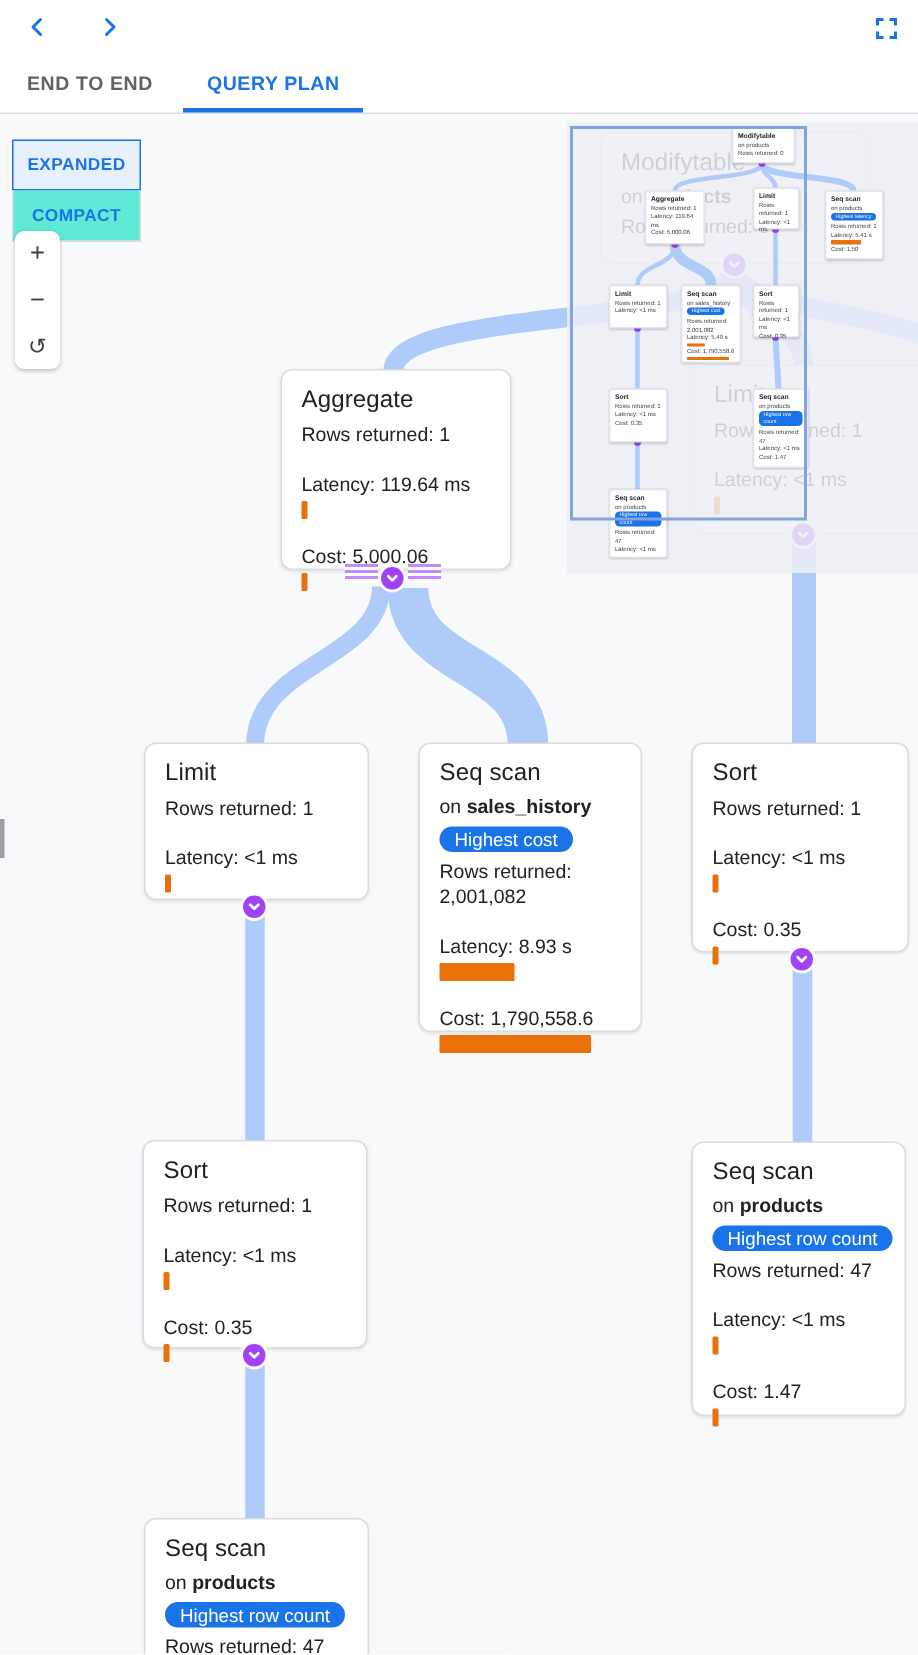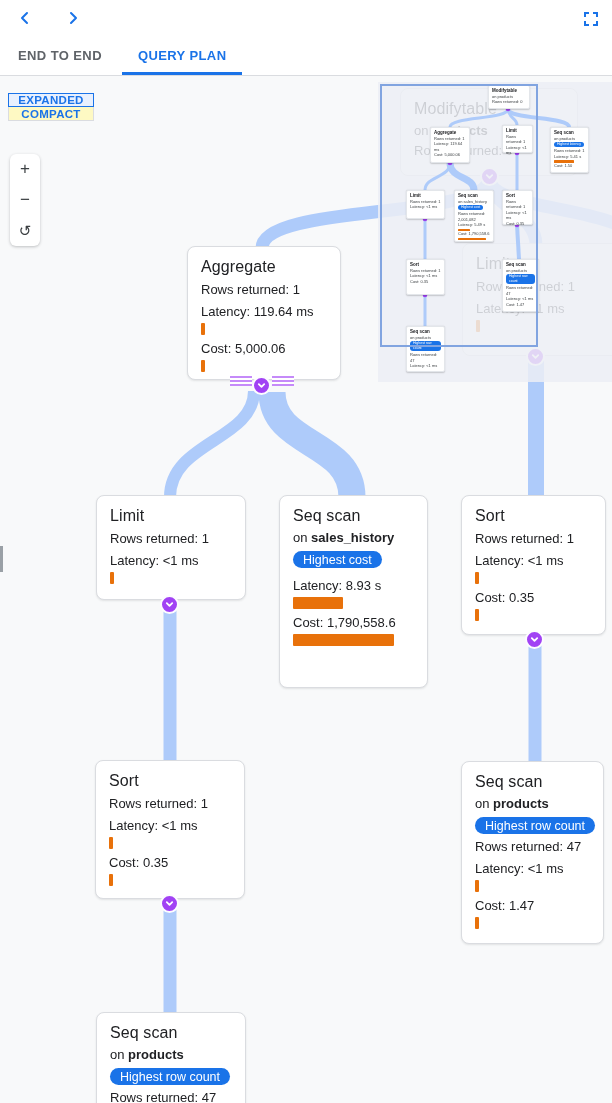--- a/index.html
+++ b/index.html
@@ -26,33 +26,33 @@
   .links{position:absolute;left:0;top:0;width:612px;height:1103px;z-index:1;pointer-events:none;}
   .links path{fill:none;stroke:#aecbfa;}
 
   
   .node{position:absolute;background:#fff;border:1px solid #dadce0;border-radius:8px;padding:11px 13px;box-sizing:border-box;font-size:13px;color:#202124;box-shadow:0 1px 2px rgba(60,64,67,.12);z-index:2;}
   .node.behind{z-index:1;box-shadow:none;}
   .node-title{font-size:16px;font-weight:500;margin-bottom:5px;letter-spacing:.1px;}
   .node-sub{margin-bottom:4px;}
   .node-sub b{font-weight:700;}
   .line{line-height:17px;}
-  .g{margin-top:5px;}
+  .g{margin-top:16px;}
   .bar{height:12px;background:#e8710a;margin-top:3px;border-radius:1px;}
   .badge{display:inline-block;background:#1a73e8;color:#fff;border-radius:10px;padding:1.5px 10px;font-size:12.5px;margin:2px 0 4px 0;white-space:nowrap;}
 
   .chev{position:absolute;width:15px;height:15px;border-radius:50%;background:#a142f4;border:2px solid #fdfcff;display:flex;align-items:center;justify-content:center;z-index:2;cursor:pointer;}
   .chev.behind{z-index:1;}
   .stripes{position:absolute;width:22px;height:10px;background:repeating-linear-gradient(to bottom,#c58af9 0 2px,#ffffff 2px 4px);z-index:2;}
 
   
   .toggle{position:absolute;left:8px;top:93px;width:86px;z-index:40;}
-  .toggle .opt{box-sizing:border-box;height:14px;display:flex;align-items:center;justify-content:center;font-size:11.5px;font-weight:700;letter-spacing:.3px;color:#1a73e8;cursor:pointer;}
+  .toggle .opt{box-sizing:border-box;height:34px;display:flex;align-items:center;justify-content:center;font-size:11.5px;font-weight:700;letter-spacing:.3px;color:#1a73e8;cursor:pointer;}
   .opt.sel{background:#e8f0fe;border:1px solid #1a73e8;}
-  .opt.unsel{background:#fef9c3;border:1px solid #dadce0;border-top:none;}
+  .opt.unsel{background:#5eead4;border:1px solid #dadce0;border-top:none;}
   .zoomctl{position:absolute;left:10px;top:154px;width:30px;height:92px;background:#fff;border-radius:6px;box-shadow:0 1px 3px rgba(60,64,67,.3);z-index:40;display:flex;flex-direction:column;}
   .zbtn{flex:1;display:flex;align-items:center;justify-content:center;font-size:17px;color:#3c4043;cursor:pointer;}
 
   
   .minimap{position:absolute;left:378px;top:82px;width:234px;height:300px;background:rgba(236,239,244,0.85);z-index:3;}
   .mini-links{position:absolute;left:0;top:0;width:234px;height:300px;}
   .mini-links path{fill:none;stroke:#aecbfa;}
   .mini-node{position:absolute;background:#fff;border:0.5px solid #e3e6ea;border-radius:2px;padding:2px 3px;box-sizing:border-box;font-size:4px;line-height:5.5px;color:#3c4043;box-shadow:0 0.5px 1.5px rgba(0,0,0,.18);}
   .mini-title{font-size:4.5px;font-weight:700;color:#202124;}
   .mini-body{white-space:pre-line;}
@@ -129,20 +129,21 @@
   <div class="chev" style="left:160px;top:595px;">
     <svg width="9" height="9" viewBox="0 0 10 10">
         <polyline points="2,3.5 5,6.5 8,3.5" fill="none" stroke="#fff" stroke-width="2" stroke-linecap="round" stroke-linejoin="round"></polyline>
       </svg>
   </div>
 
   <div class="node" style="left:279px;top:495px;width:149px;height:193px;">
     <div class="node-title">Seq scan</div>
     <div class="node-sub"><span>on</span> <b>sales_history</b></div>
     <div class="badge">Highest cost</div>
+    <div class="line">Rows returned: 2,001,082</div>
     <div class="line g">Latency: 8.93 s</div>
     <div class="bar" style="width:50px"></div>
     <div class="line g">Cost: 1,790,558.6</div>
     <div class="bar" style="width:101px"></div>
   </div>
 
   <div class="node" style="left:461px;top:495px;width:145px;height:140px;">
     <div class="node-title">Sort</div>
     <div class="line">Rows returned: 1</div>
     <div class="line g">Latency: &lt;1 ms</div>

